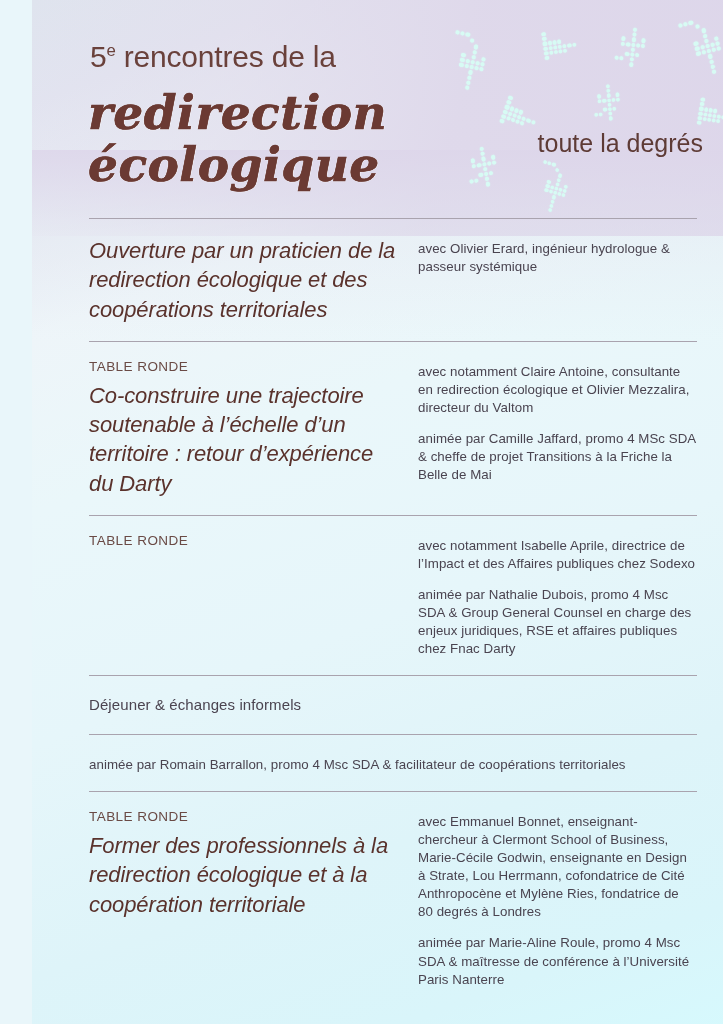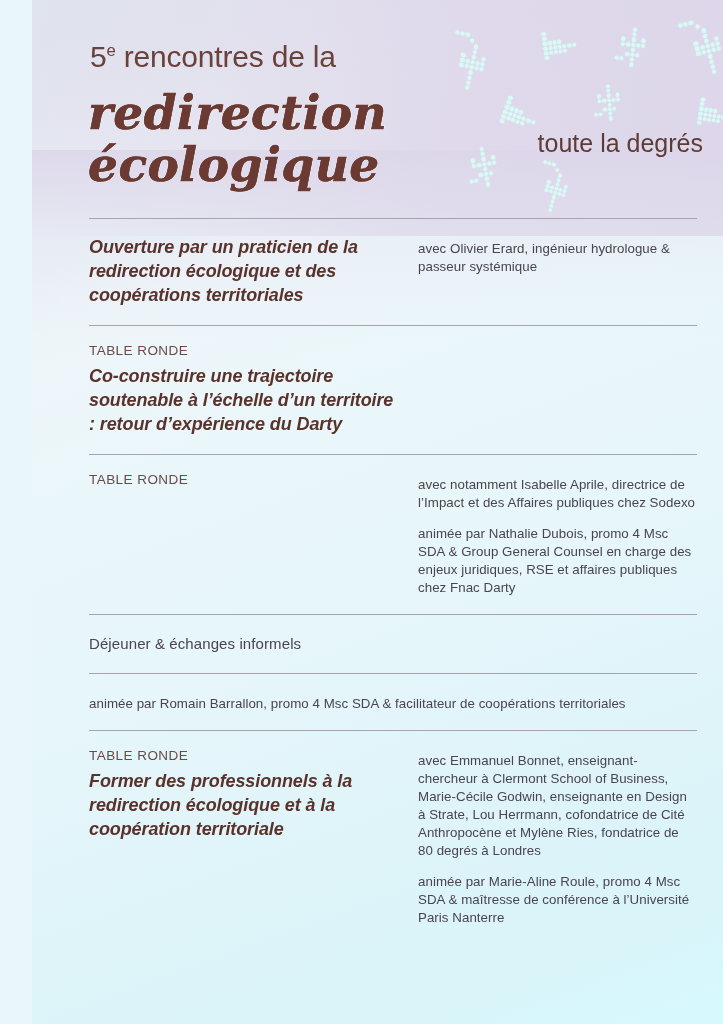--- a/index.html
+++ b/index.html
@@ -162,23 +162,23 @@
   }
 
   .eyebrow {
     font-size: 13.5px;
     letter-spacing: 0.45px;
     color: #6a4a45;
     line-height: 1.2;
     margin-bottom: 6px;
   }
   .title {
-    font-size: 18px;
+    font-size: 22px;
     font-style: italic;
-    font-weight: 700;
+    font-weight: 400;
     line-height: 1.33;
     color: #5a322c;
     letter-spacing: -0.1px;
   }
   .plaintitle {
     font-size: 15px;
     font-style: normal;
     font-weight: 400;
     line-height: 1.3;
     color: #4b4450;
@@ -422,20 +422,24 @@
         </div>
         <div class="col-right">
           <div class="note">avec Olivier Erard, ingénieur hydrologue &amp; passeur systémique</div>
         </div>
       </div>
       <div class="row">
         <div class="col-left">
           <div class="eyebrow">TABLE RONDE</div>
           <div class="title">Co-construire une trajectoire soutenable à l’échelle d’un territoire : retour d’expérience du Darty</div>
         </div>
+        <div class="col-right">
+          <div class="note">avec notamment Claire Antoine, consultante en redirection écologique et Olivier Mezzalira, directeur du Valtom</div>
+          <div class="note">animée par Camille Jaffard, promo 4 MSc SDA &amp; cheffe de projet Transitions à la Friche la Belle de Mai</div>
+        </div>
       </div>
       <div class="row">
         <div class="col-left">
           <div class="eyebrow">TABLE RONDE</div>
         </div>
         <div class="col-right">
           <div class="note">avec notamment Isabelle Aprile, directrice de l’Impact et des Affaires publiques chez Sodexo</div>
           <div class="note">animée par Nathalie Dubois, promo 4 Msc SDA &amp; Group General Counsel en charge des enjeux juridiques, RSE et affaires publiques chez Fnac Darty</div>
         </div>
       </div>

